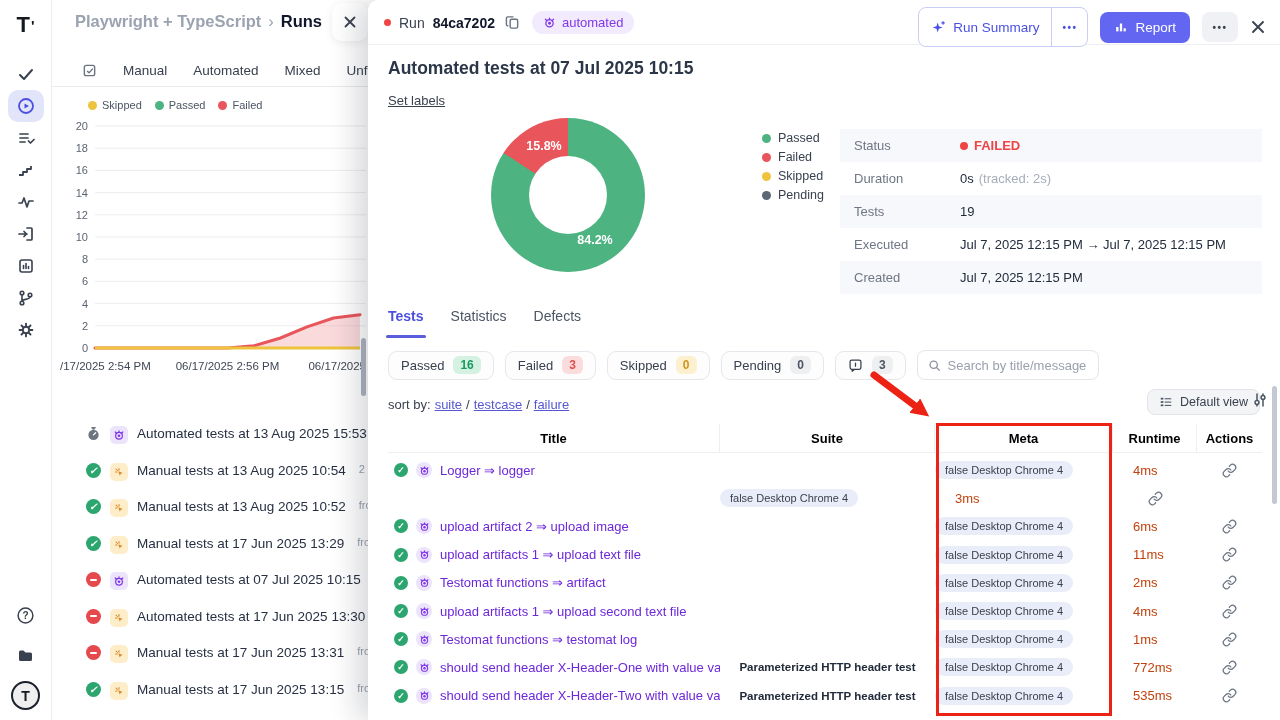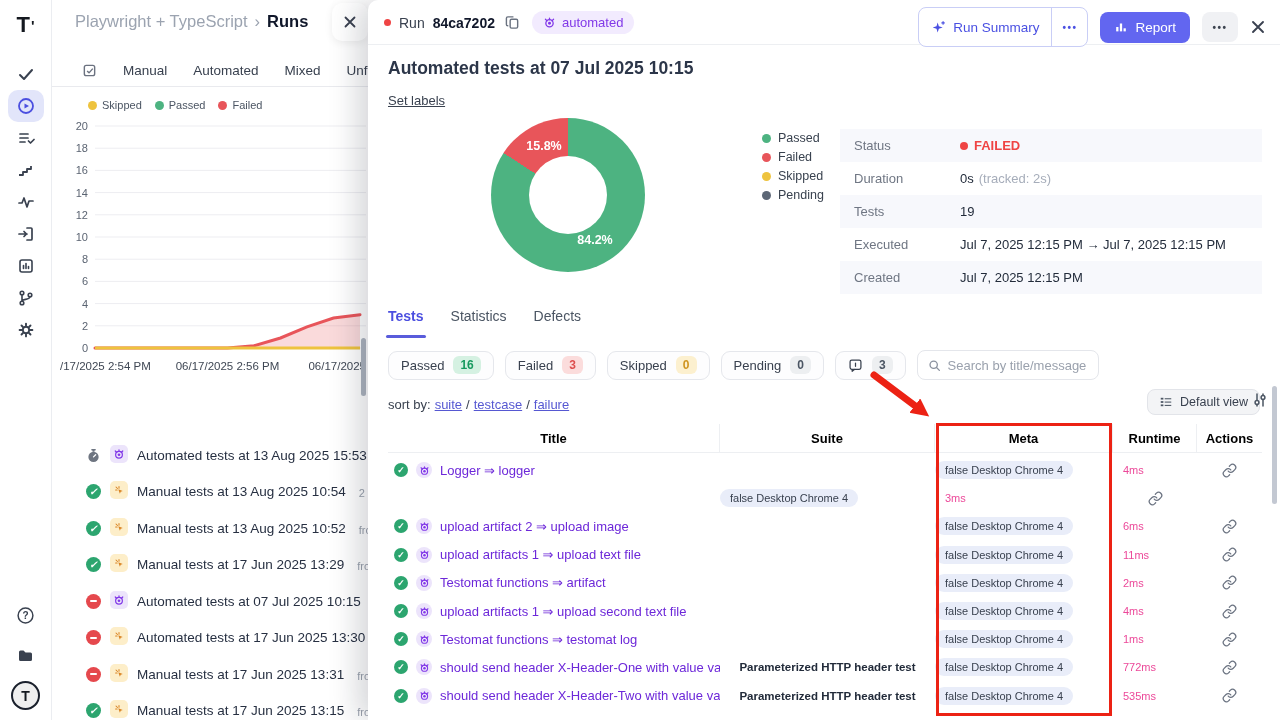--- a/index.html
+++ b/index.html
@@ -16,35 +16,35 @@
   .rail-item{width:36px;height:32px;display:flex;align-items:center;justify-content:center;
     background:none;border:none;color:#39414f;margin:0 auto}
   .rail-item.active{background:#e2e5fa;border-radius:10px;color:#4b4fe0}
   .rail-foot{margin-top:auto;display:flex;flex-direction:column;align-items:center;gap:9px;padding-bottom:10px}
   .avatar{width:29px;height:29px;border:2.5px solid #1a202c;border-radius:50%;display:flex;
     align-items:center;justify-content:center;font-weight:800;font-size:14px;color:#14181f}
 
   
   #drawer{position:absolute;left:52px;top:0;width:316px;height:720px;background:#fff;z-index:2;overflow:hidden}
   .crumbs{position:absolute;left:23px;top:12px;font-size:16.5px;white-space:nowrap}
-  .crumb-project{color:#9ba3b0;font-weight:400}
+  .crumb-project{color:#9ba3b0;font-weight:700}
   .crumb-sep{color:#9ba3b0;margin:0 7px}
   .crumb-current{color:#10172a;font-weight:700}
   .x-tab{position:absolute;left:280px;top:3px;width:36px;height:38px;background:#fff;border-radius:10px;
     box-shadow:0 2px 8px rgba(0,0,0,.07);display:flex;align-items:center;justify-content:center;border:none}
   .dtabs{position:absolute;left:0;top:54px;width:316px;height:33px;border-bottom:1px solid #e9eaee;
     display:flex;align-items:center;padding-left:30px;gap:26px}
   .dtab{font-size:13.5px;color:#39414f;white-space:nowrap;background:none;border:none}
   .dlegend{position:absolute;left:36px;top:99px;display:flex;gap:13px;align-items:center}
   .dlegend-item{display:flex;align-items:center;gap:5px;font-size:11px;color:#4b5563}
   .dot{width:9px;height:9px;border-radius:50%;display:inline-block}
   .dot-green{background:#4db381}.dot-red{background:#e8555a}.dot-yellow{background:#eec33e}.dot-grey{background:#5d6776}
   #runs-chart{position:absolute;left:8px;top:118px}
   .runs-list{position:absolute;left:0;top:426px;right:0}
-  .run-item{display:flex;align-items:flex-end;height:36.5px;padding-left:34px;gap:9px;
+  .run-item{display:flex;align-items:flex-start;height:36.5px;padding-left:34px;gap:9px;
     white-space:nowrap;overflow:hidden;background:none;border:none;width:100%}
   .run-title{font-size:13.5px;color:#273042;font-weight:500}
   .run-extra{font-size:11px;color:#9aa1ad;margin-left:4px}
   .run-status{width:15px;height:15px;position:relative;flex:0 0 15px}
   .run-status i,.run-status .s-stop{display:none;position:absolute;inset:0}
   .run-status.st-pass .s-pass{display:flex}
   .run-status.st-fail .s-fail{display:flex}
   .run-status.st-stop .s-stop{display:flex}
   .s-pass{background:#2ca56f;border-radius:50%;align-items:center;justify-content:center;
     color:#fff;font-size:10px;font-weight:700}
@@ -139,21 +139,21 @@
   .c-title{display:flex;align-items:center;gap:8px;padding-left:6px;overflow:hidden;white-space:nowrap}
   .t-pass{width:14px;height:14px;border-radius:50%;background:#2ca56f;color:#fff;font-size:9px;font-weight:700;
     display:flex;align-items:center;justify-content:center;flex:0 0 14px}
   .t-pass::after{content:"✓"}
   .t-robot{width:16px;height:16px;border-radius:50%;background:#ece4fb;display:flex;align-items:center;
     justify-content:center;flex:0 0 16px}
   .t-text{font-size:13px;color:#6d28d9}
   .c-suite{font-size:11.5px;font-weight:700;color:#222b3a;text-align:center}
   .c-meta{display:flex;justify-content:flex-start}
   .meta-pill{background:#e9edf9;border-radius:10px;padding:3px 10px;font-size:11px;color:#39414f;white-space:nowrap}
-  .c-runtime{padding-left:10px;color:#ec4899;font-size:11px}
+  .c-runtime{padding-left:20px;color:#c2410c;font-size:13px}
   .c-actions{display:flex;justify-content:center}
   .link-btn{background:none;border:none;color:#6a7280;display:flex}
   .panel-scrollbar{position:absolute;left:904px;top:386px;width:5px;height:118px;background:#c3c8d2;border-radius:3px}
 
   
   #ann-box{position:absolute;left:936px;top:423px;width:176px;height:293px;border:3px solid #ec2214;z-index:60;pointer-events:none}
   #ann-arrow{position:absolute;left:862px;top:368px;z-index:60;pointer-events:none}
 </style>
 </head>
 <body>

